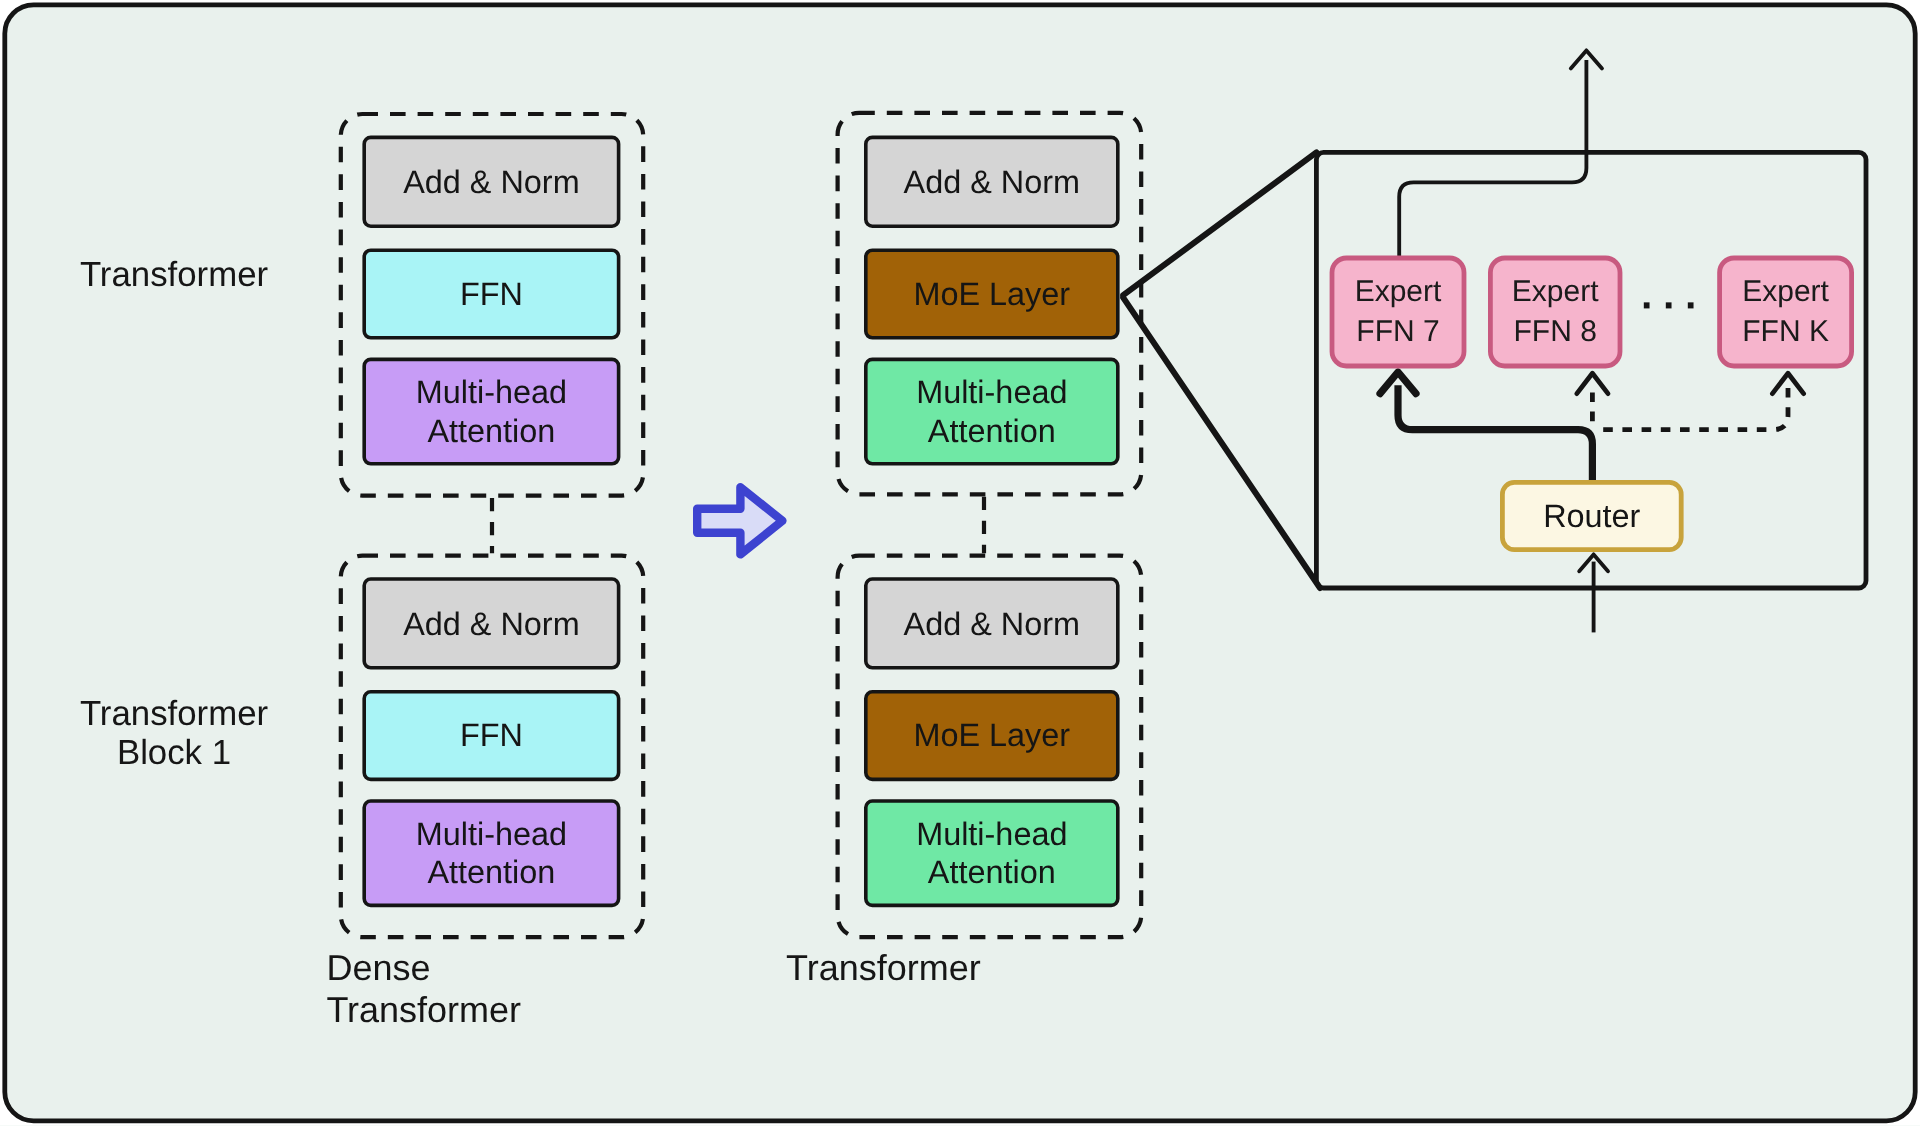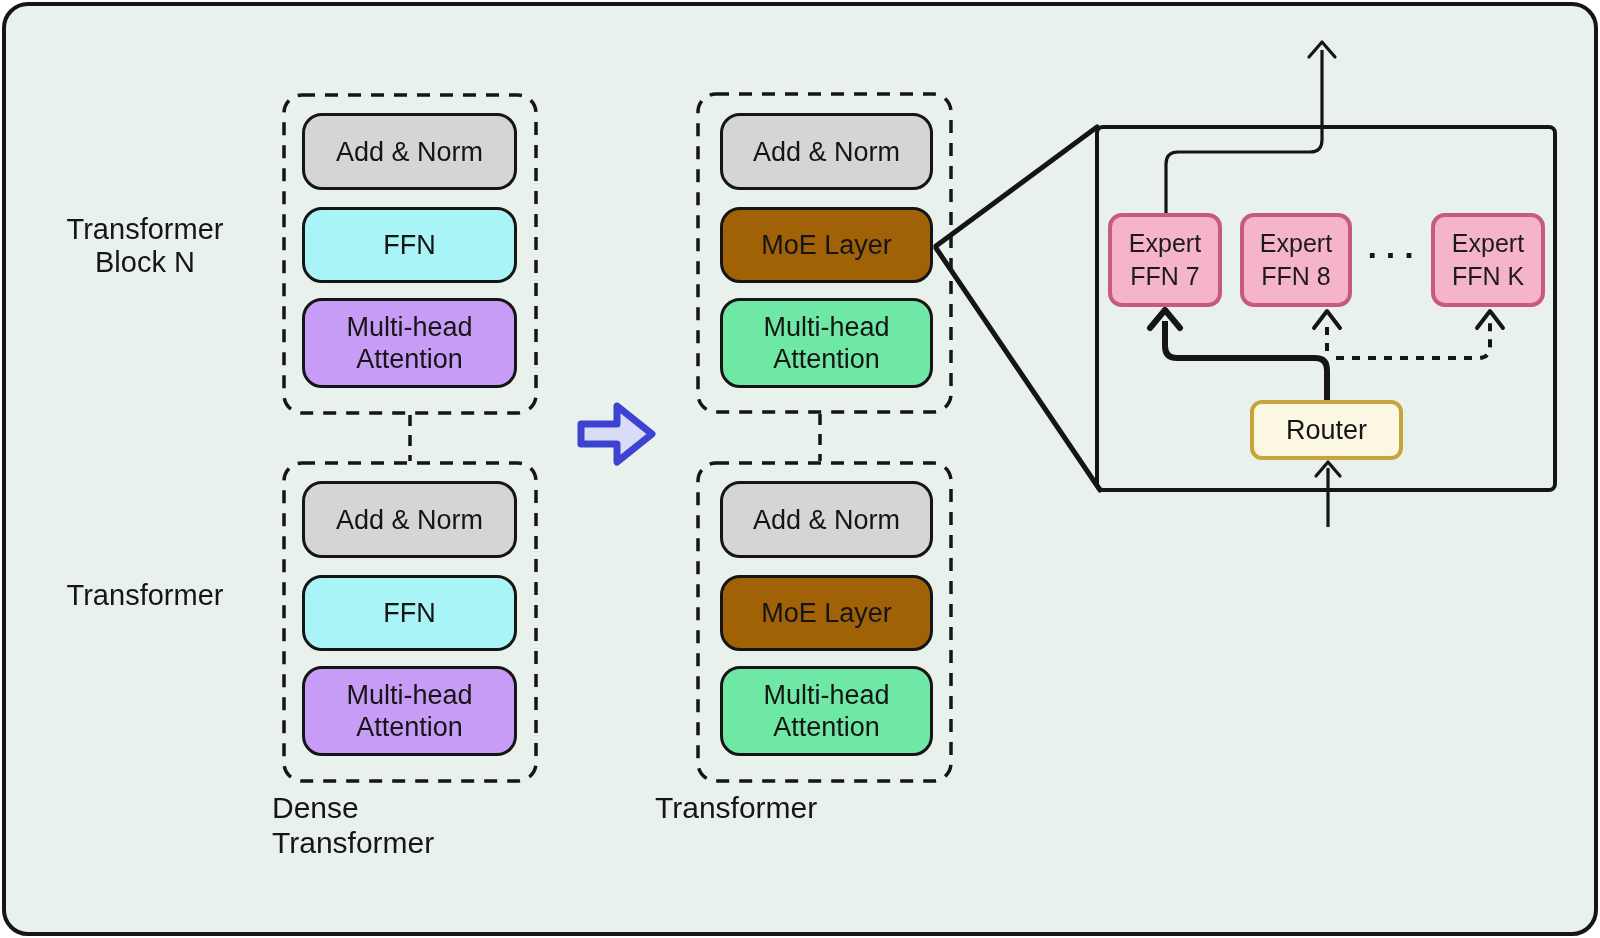--- a/index.html
+++ b/index.html
@@ -8,21 +8,21 @@
   .bg { position:absolute; inset:2px; background:#e9f1ed; border:4px solid #151515; border-radius:26px; }
   .overlay { position:absolute; left:0; top:0; width:1600px; height:938px; pointer-events:none; }
 
   .side-label { position:absolute; text-align:center; color:#161616;
                 font-size:29px; font-weight:500; line-height:33px; }
   .caption   { position:absolute; text-align:left; color:#161616;
                font-size:30px; font-weight:500; line-height:35px; }
 
   .node { position:absolute; display:flex; flex-direction:column; align-items:center;
           justify-content:center; text-align:center; border:3.5px solid #151515;
-          border-radius:20px; font-size:27px; line-height:32px; color:#151515;
+          border-radius:7px; font-size:27px; line-height:32px; color:#151515;
           box-sizing:border-box; padding:0 8px; font-weight:400; }
   .gray   { background:#d5d5d5; }
   .cyan   { background:#a9f4f6; }
   .purple { background:#c79cf6; }
   .green  { background:#6fe8a5; }
   .pink   { background:#a16207; }
 
   .panel { position:absolute; left:1095px; top:125px; width:462px; height:367px;
            border:4px solid #151515; border-radius:8px; box-sizing:border-box; }
 
@@ -70,24 +70,24 @@
     <path d="M1314 328 L1327 311 L1340 328" fill="none" stroke="#151515" stroke-width="4" stroke-linecap="round" stroke-linejoin="round"></path>
     <path d="M1336 358 H1478 Q1490 358 1490 346 V323" fill="none" stroke="#151515" stroke-width="4" stroke-dasharray="8 8"></path>
     <path d="M1477 328 L1490 311 L1503 328" fill="none" stroke="#151515" stroke-width="4" stroke-linecap="round" stroke-linejoin="round"></path>
 
     <path d="M1328 527 V468" fill="none" stroke="#151515" stroke-width="3.2"></path>
     <path d="M1316 476 L1328 462 L1340 476" fill="none" stroke="#151515" stroke-width="3.2" stroke-linecap="round" stroke-linejoin="round"></path>
   </svg>
 
   <div class="side-label" style="left:30px; top:213px; width:230px;">
     <div>Transformer</div>
-    <div>Block N</div>
   </div>
   <div class="side-label" style="left:30px; top:579px; width:230px;">
     <div>Transformer</div>
+    <div>Block 1</div>
   </div>
 
   <div class="node gray" style="left:302px; top:113px; width:215px; height:77px;">Add &amp; Norm</div>
   <div class="node cyan" style="left:302px; top:207px; width:215px; height:76px;">FFN</div>
   <div class="node purple" style="left:302px; top:298px; width:215px; height:90px;">Multi-head Attention</div>
 
   <div class="node gray" style="left:302px; top:481px; width:215px; height:77px;">Add &amp; Norm</div>
   <div class="node cyan" style="left:302px; top:575px; width:215px; height:76px;">FFN</div>
   <div class="node purple" style="left:302px; top:666px; width:215px; height:90px;">Multi-head Attention</div>
 

